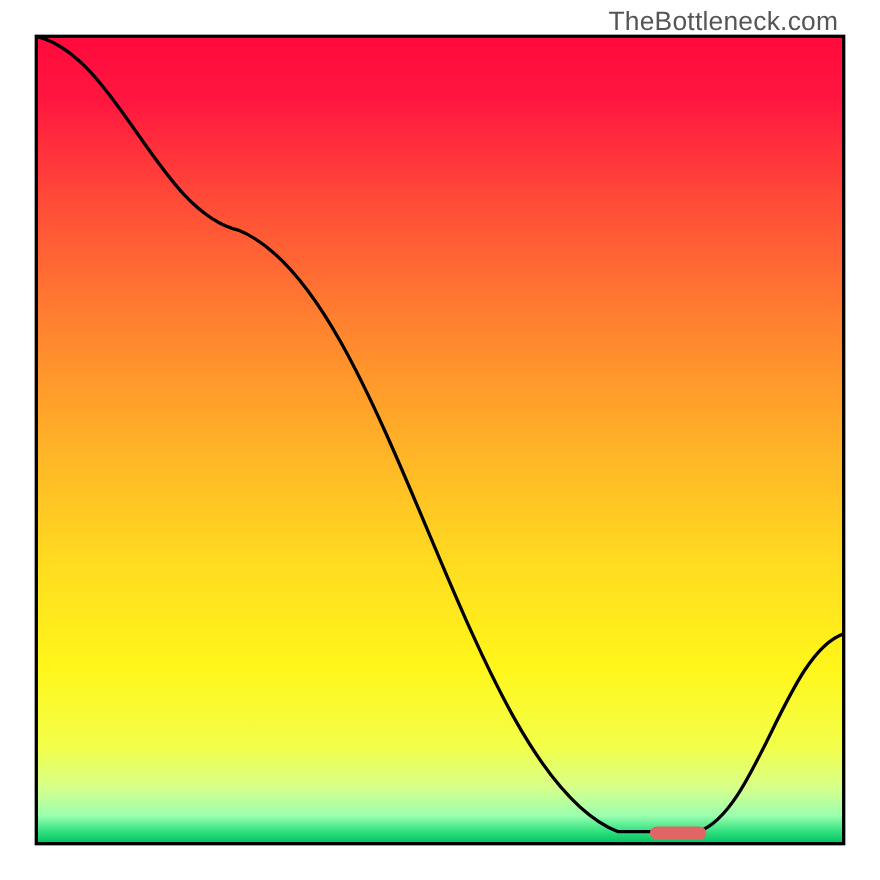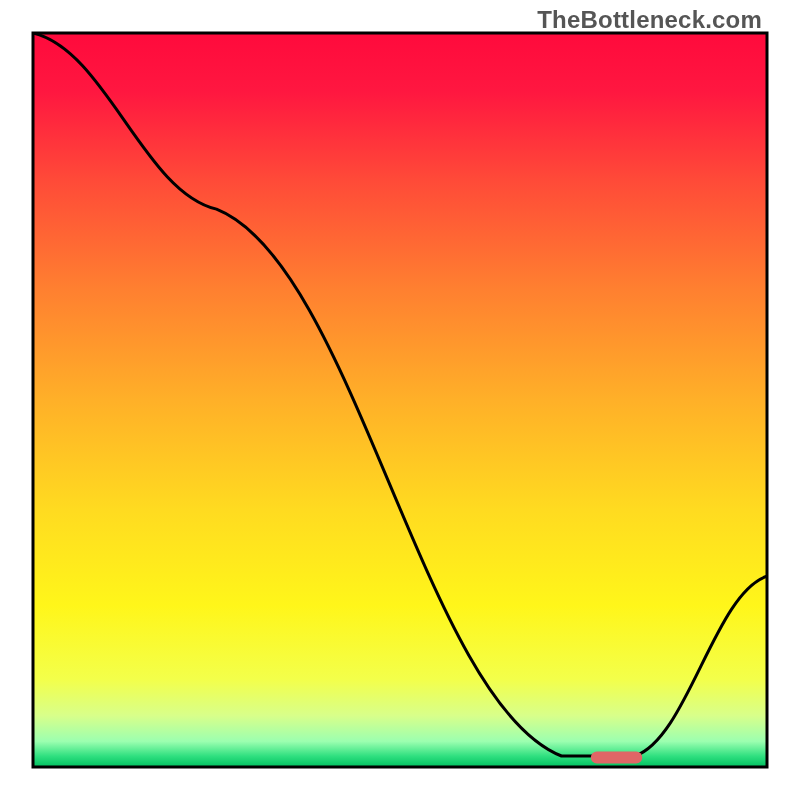--- a/index.html
+++ b/index.html
@@ -14,21 +14,21 @@
   .chart-container {
     position: relative;
     width: 800px;
     height: 800px;
   }
   .watermark {
     position: absolute;
     top: 6px;
     right: 38px;
     font-size: 24px;
-    font-weight: 700;
+    font-weight: 400;
     color: #555;
     letter-spacing: 0.2px;
     z-index: 10;
   }
   svg {
     display: block;
   }
 </style>
 </head>
 <body>

